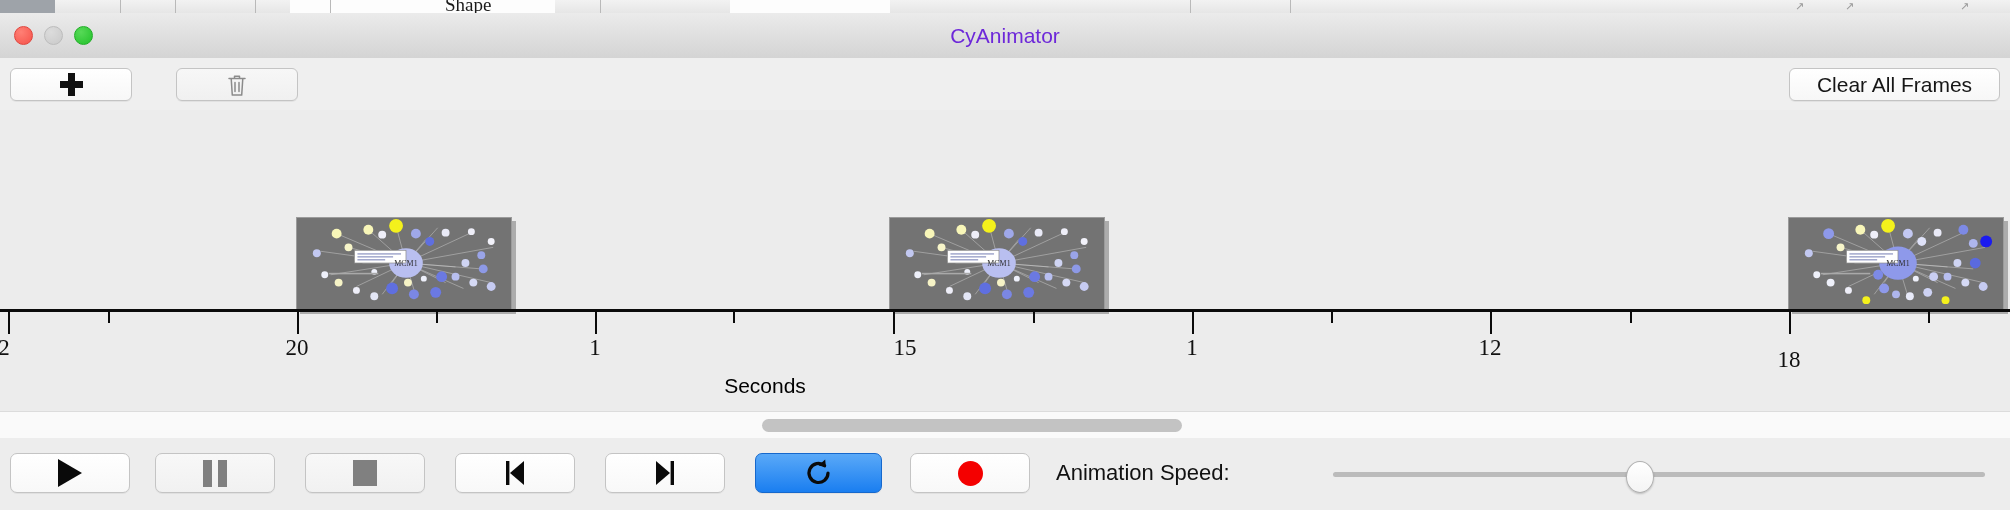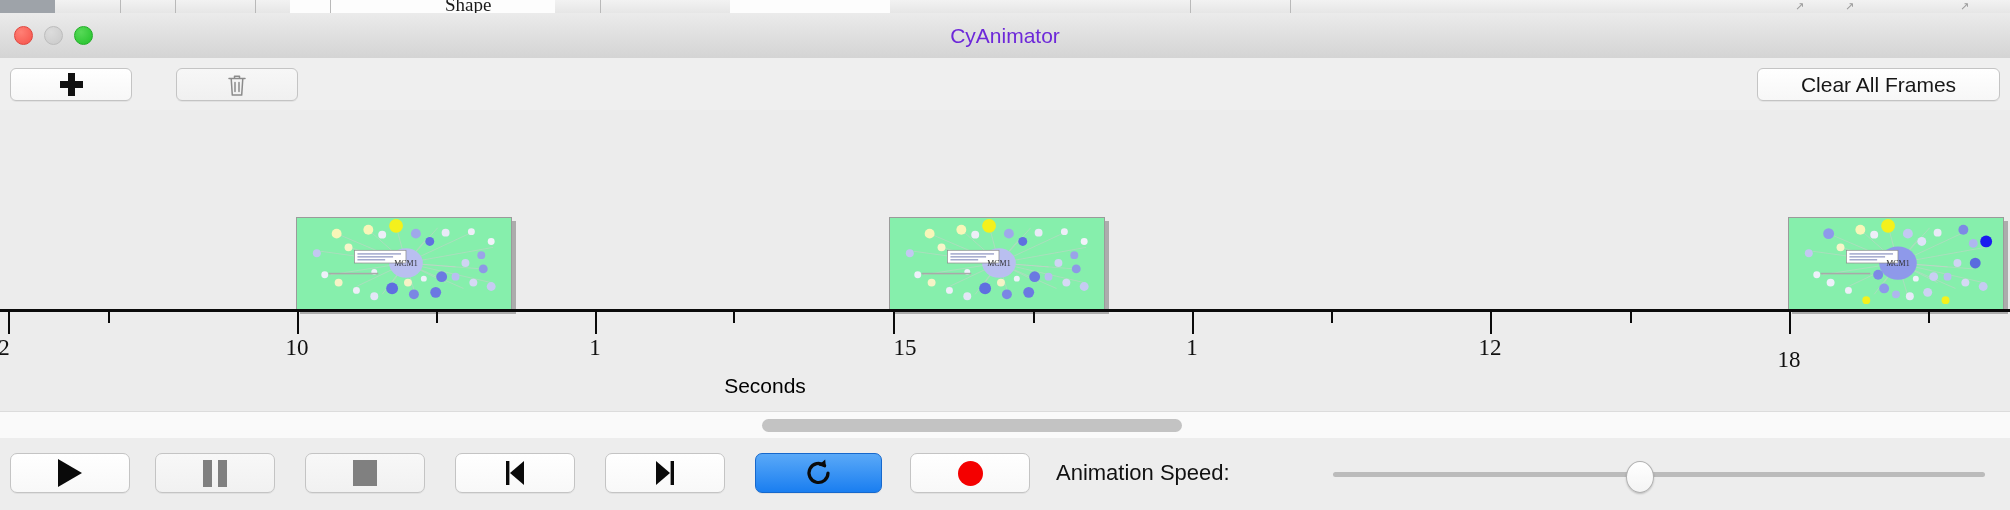--- a/index.html
+++ b/index.html
@@ -37,33 +37,33 @@
   
   .toolbar{position:absolute;left:0;top:58px;width:2010px;height:52px;
     background:#efefef;border-bottom:1px solid #c8c8c8;}
   .btn{position:absolute;box-sizing:border-box;border:1px solid #c4c4c4;
     border-radius:6px;background:linear-gradient(#ffffff,#f7f7f7);
     display:flex;align-items:center;justify-content:center;
     box-shadow:0 1px 0 rgba(0,0,0,.05);cursor:default;}
   .btn.disabled{background:linear-gradient(#f7f7f7,#f0f0f0);}
   #add-frame-button{left:10px;top:10px;width:122px;height:33px;}
   #delete-frame-button{left:176px;top:10px;width:122px;height:33px;}
-  #clear-all-frames-button{right:10px;top:10px;width:243px;height:33px;font-size:21px;color:#161616;}
+  #clear-all-frames-button{right:10px;top:10px;width:211px;height:33px;font-size:21px;color:#161616;}
 
   .plus{position:relative;width:23px;height:23px;}
   .plus:before,.plus:after{content:"";position:absolute;background:#111;}
   .plus:before{left:8px;top:0;width:7px;height:23px;}
   .plus:after{left:0;top:8px;width:23px;height:7px;}
 
   .trash{width:22px;height:24px;}
 
   
   .timeline{position:absolute;left:0;top:110px;width:2010px;height:301px;
     background:#ececec;overflow:hidden;}
-  .thumb{position:absolute;width:216px;height:93px;background:#86efac;
+  .thumb{position:absolute;width:216px;height:93px;background:#737373;
      border:1px solid #9b9b9b;box-sizing:border-box;
      box-shadow:4px 4px 0 rgba(120,120,120,.55);overflow:hidden;}
   .thumb .net{position:absolute;left:0;top:0;width:100%;height:100%;}
 
   
   .axis-line{position:absolute;left:0;top:199px;width:2010px;height:3px;background:#0b0b0b;}
   .tick{position:absolute;top:202px;width:2px;background:#0b0b0b;}
   .tick.major{height:22px;}
   .tick.minor{height:11px;}
   .tick-label{position:absolute;top:225px;font-size:23px;color:#111;
@@ -330,21 +330,21 @@
     <div class="tick major" style="left:893px;"></div>
     <div class="tick minor" style="left:1033px;"></div>
     <div class="tick major" style="left:1192px;"></div>
     <div class="tick minor" style="left:1331px;"></div>
     <div class="tick major" style="left:1490px;"></div>
     <div class="tick minor" style="left:1630px;"></div>
     <div class="tick major" style="left:1789px;"></div>
     <div class="tick minor" style="left:1928px;"></div>
 
     <div class="tick-label" style="left:4px;">2</div>
-    <div class="tick-label" style="left:297px;">10</div>
+    <div class="tick-label" style="left:297px;">20</div>
     <div class="tick-label" style="left:595px;">1</div>
     <div class="tick-label" style="left:893px;margin-left:12px;">15</div>
     <div class="tick-label" style="left:1192px;">1</div>
     <div class="tick-label" style="left:1490px;">12</div>
     <div class="tick-label" style="left:1789px;margin-top:12px;">18</div>
 
     <div class="axis-title">
       <span id="axis-title-inner">Seconds</span>
     </div>
   </div>

